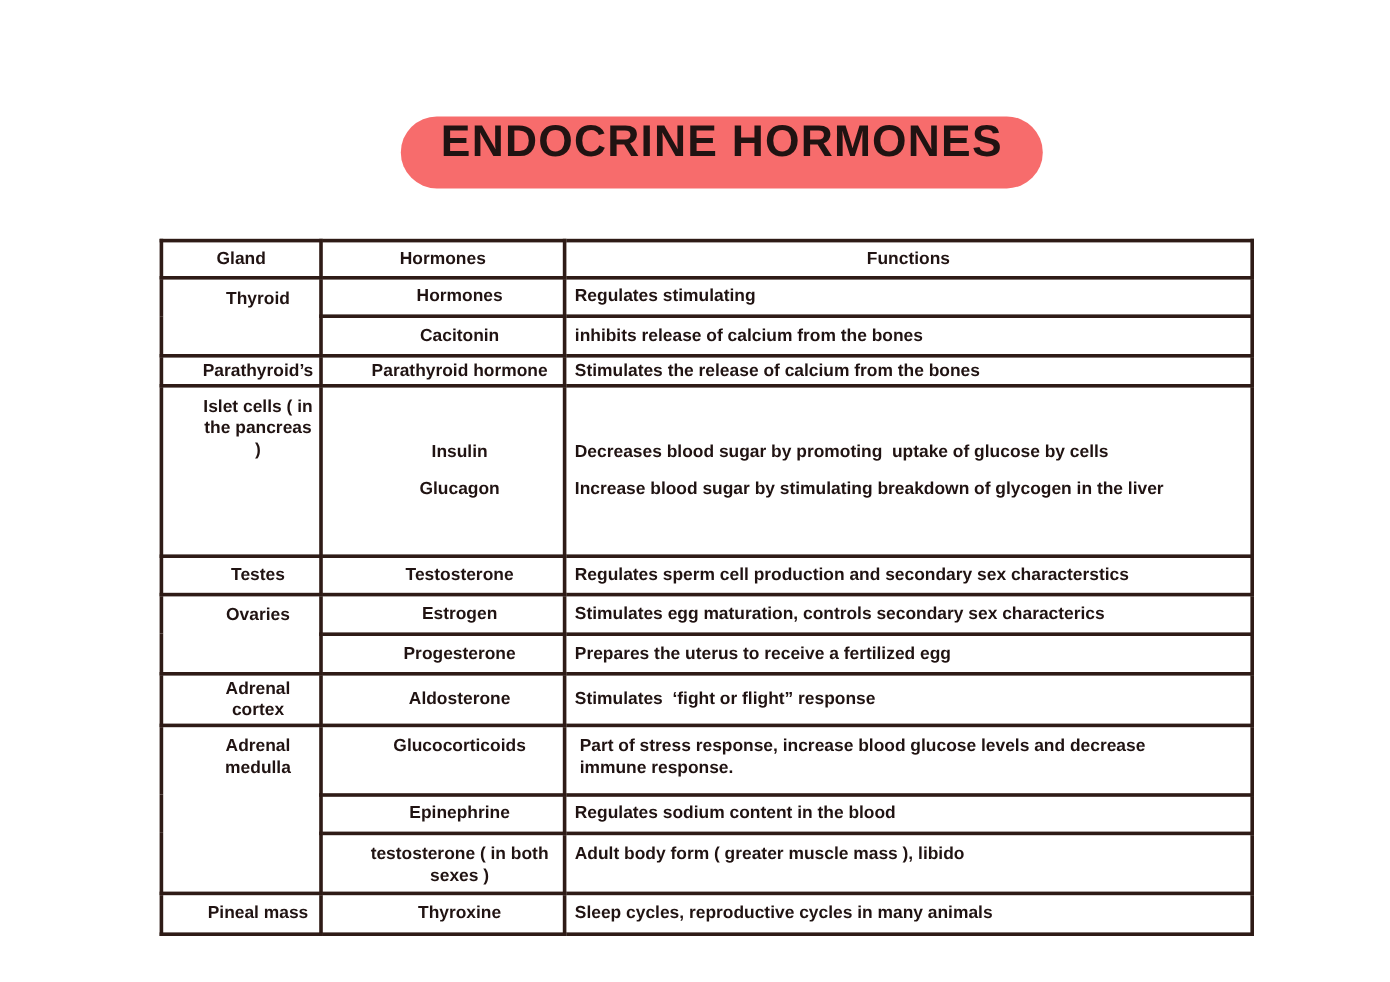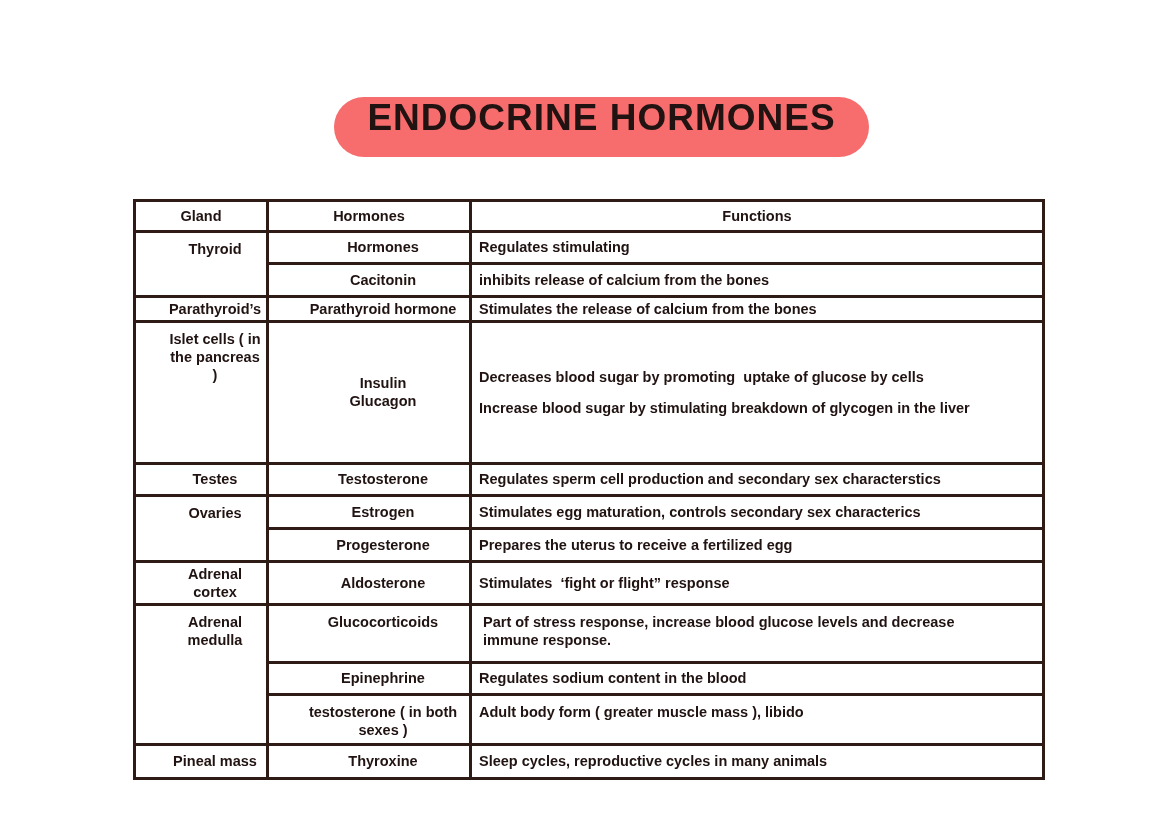--- a/index.html
+++ b/index.html
@@ -37,21 +37,21 @@
   
   tr.r0{height:31px} tr.r1{height:32px} tr.r2{height:33px} tr.r3{height:18px}
   tr.r4{height:65px} tr.r5{height:32px} tr.r6{height:33px} tr.r7{height:33px}
   tr.r8{height:32px} tr.r9{height:58px} tr.r10{height:32px} tr.r11{height:50px}
   tr.r12{height:34px}
   
   .stack{
     display:flex;flex-direction:column;justify-content:space-around;
     height:62px;
   }
-  .stack.center{align-items:center;justify-content:center;}
+  .stack.center{align-items:center;}
 </style>
 </head>
 <body>
 
 <div class="pill" style="background: rgb(247, 108, 108); color: rgb(32, 19, 18);">
   <span class="pill-text">ENDOCRINE HORMONES</span>
 </div>
 
 <table class="main">
   <colgroup>

